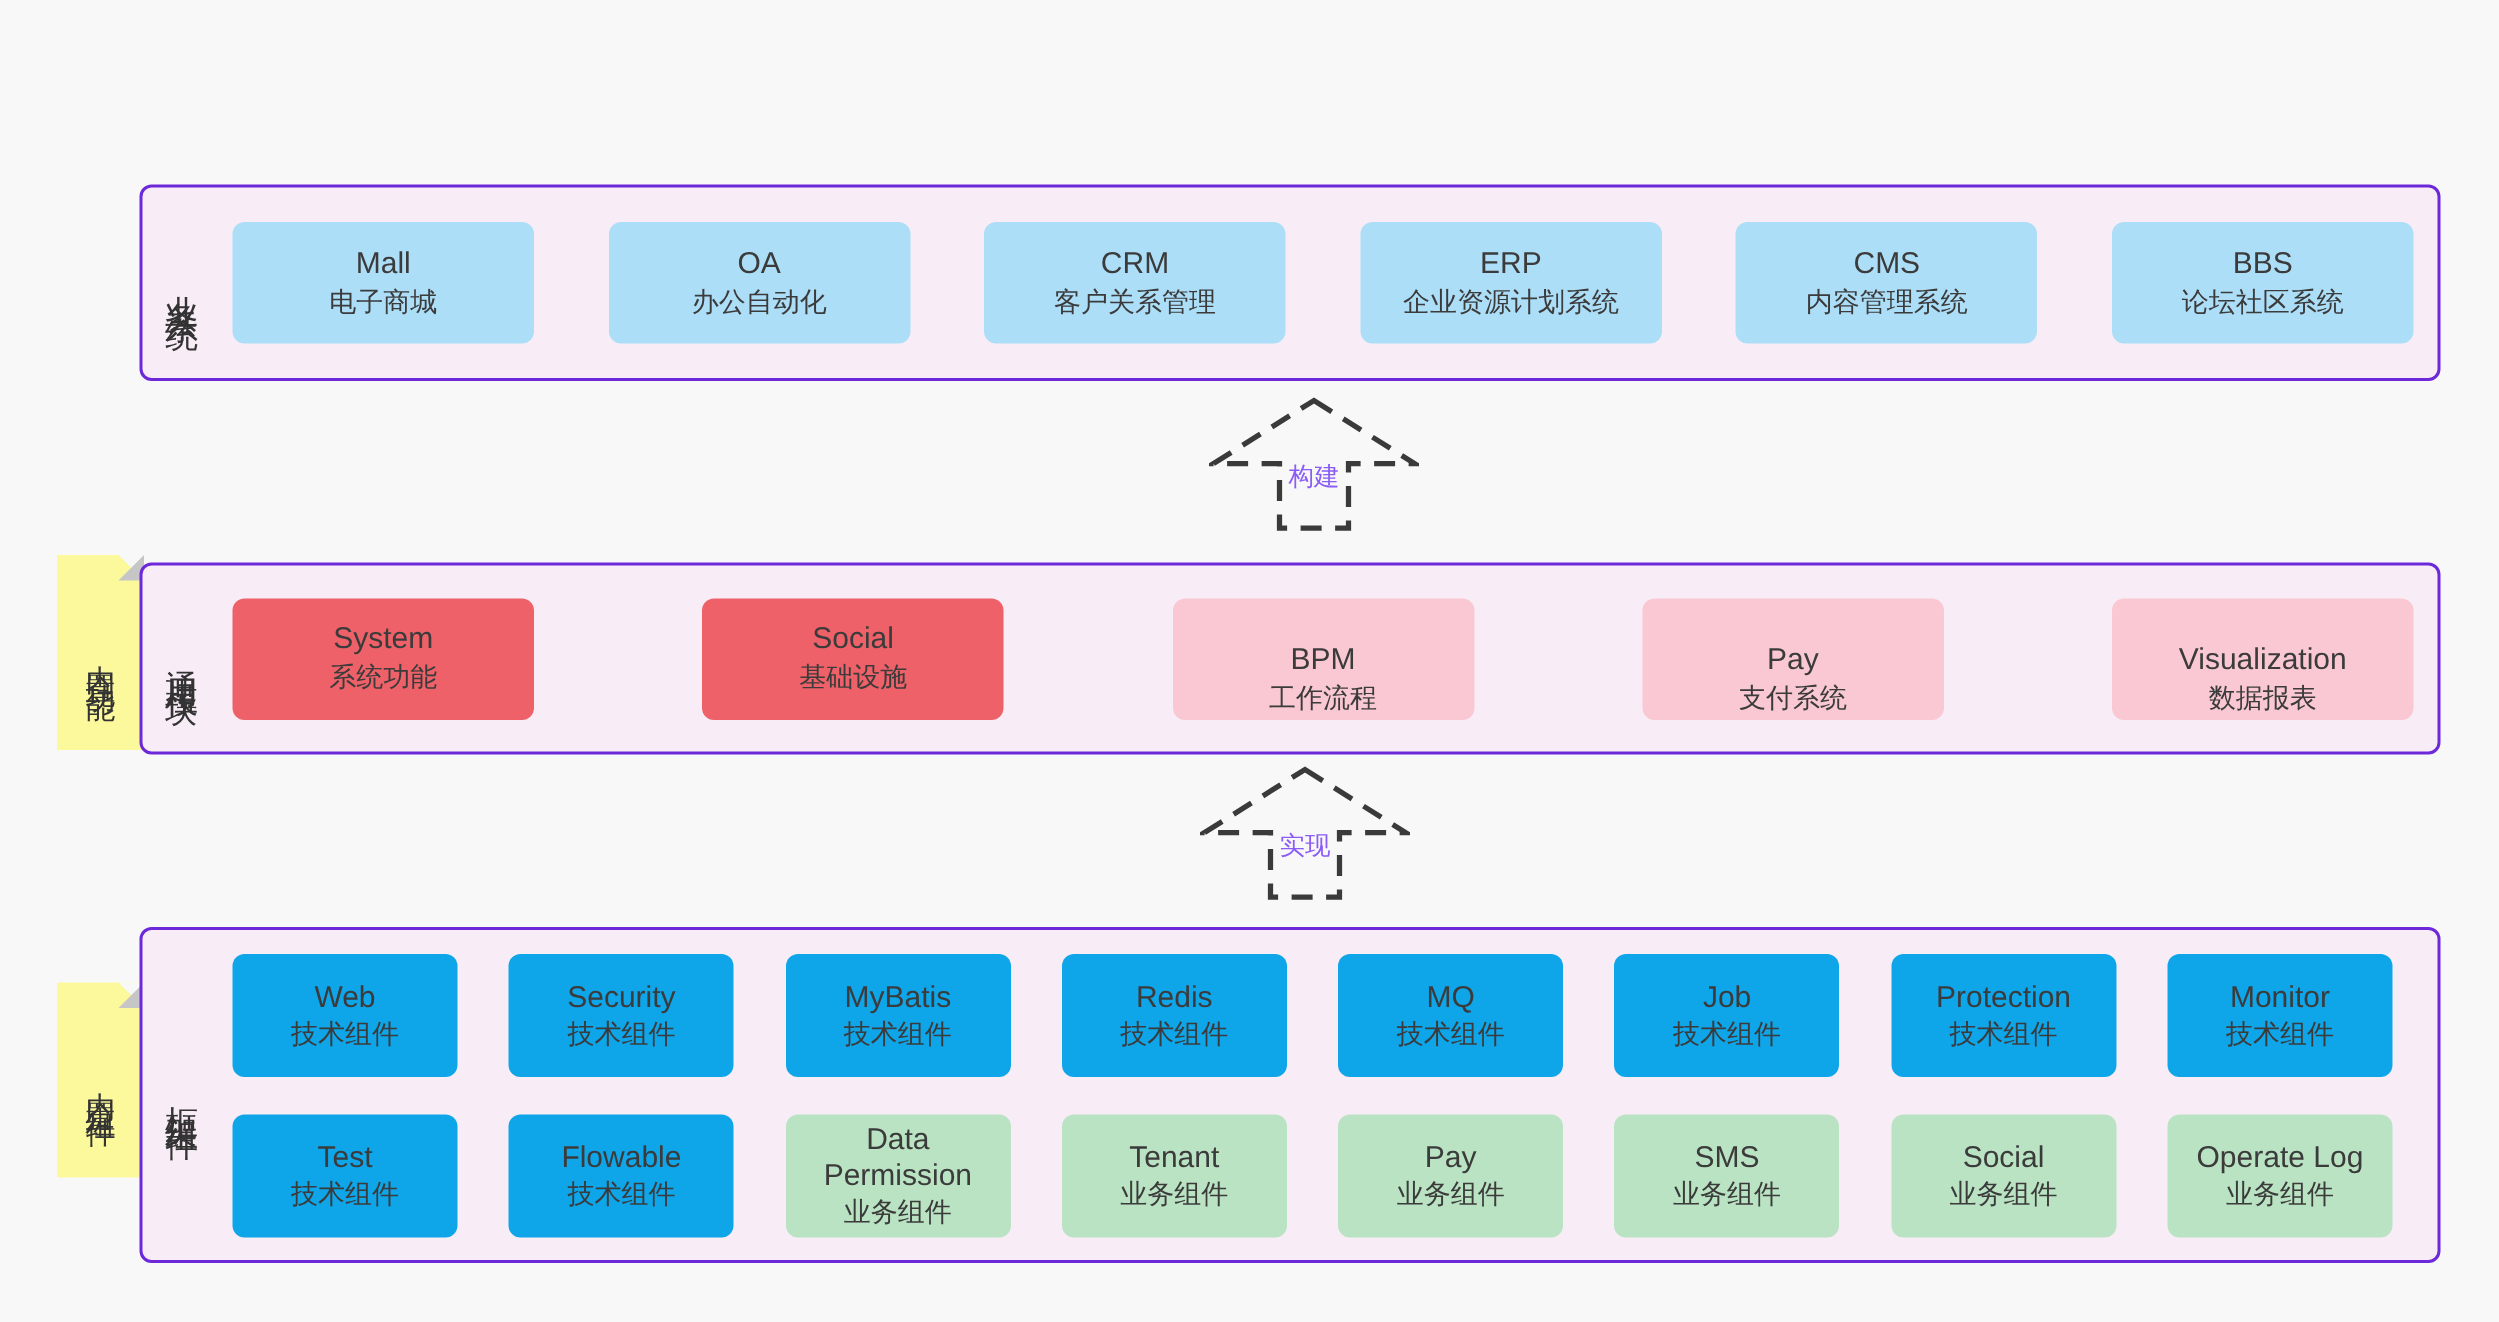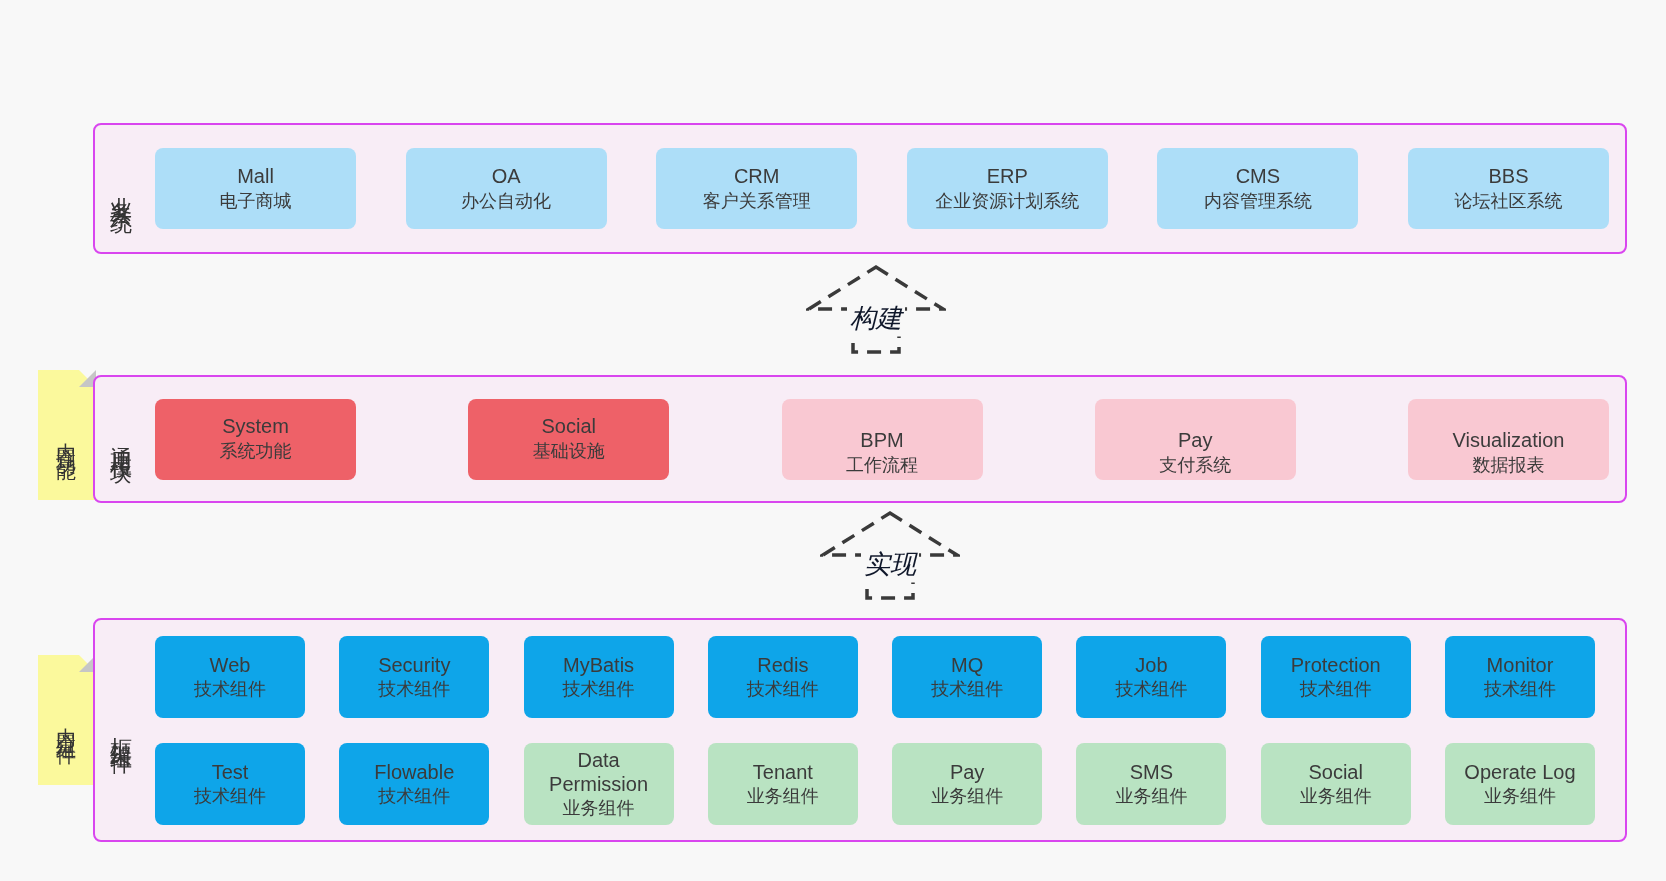--- a/index.html
+++ b/index.html
@@ -13,21 +13,21 @@
     height:881px;
     background:#f8f8f8;
     overflow:hidden;
   }
   
   .band{
     position:absolute;
     left:93px;
     width:1534px;
     background:#f8edf6;
-    border:2px solid #d946ef;
+    border:2px solid #6d28d9;
     border-radius:8px;
     box-sizing:border-box;
     z-index:2;
   }
   #band-business{ top:123px; height:131px; }
   #band-modules{  top:375px; height:128px; }
   #band-components{ top:618px; height:224px; }
   .band-label{
     position:absolute;
     left:11px;
@@ -114,32 +114,31 @@
     white-space:nowrap;
   }
   
   .arrow{
     position:absolute;
     width:140px;
     height:92px;
     z-index:3;
   }
   #arrow-build{ left:806px; top:263px; }
-  #arrow-implement{ left:820px; top:509px; }
+  #arrow-implement{ left:800px; top:509px; }
   .arrow svg{ display:block; width:100%; height:100%; }
   .arrow-label{
     position:absolute;
     left:50%; top:60%;
     transform:translate(-50%,-50%);
     background:#f8f8f8;
-    font-size:26px;
-    color:#0f172a;
+    font-size:17px;
+    color:#8b5cf6;
     padding:1px 3px;
     white-space:nowrap;
-    font-style:italic;
   }
 </style>
 </head>
 <body>
 
 <div id="canvas">
 
   <div class="sticky" id="sticky-functions">
     <div class="sticky-label">内置功能</div>
   </div>

